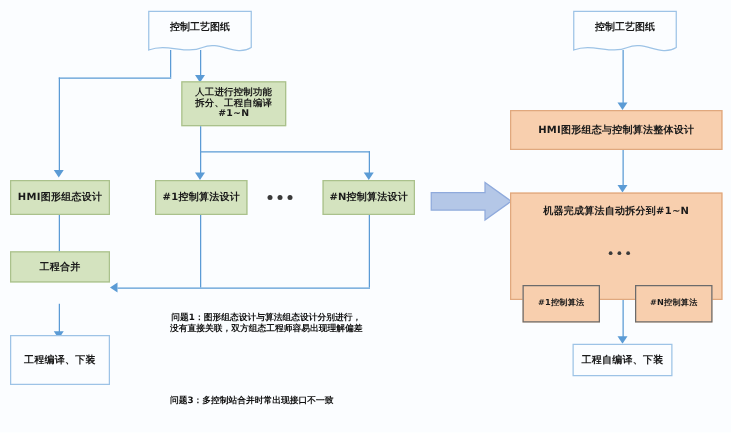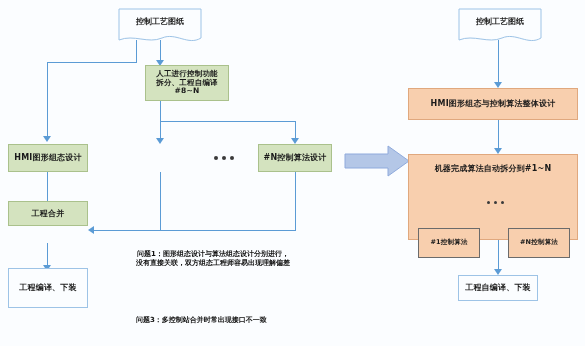--- a/index.html
+++ b/index.html
@@ -130,32 +130,33 @@
   <div class="arrowhead down" style="left:156px; top:60px;"></div>
 
   <div class="conn v" style="left: 136px; top: 40px; height: 22px; background: rgb(91, 155, 213);"></div>
   <div class="conn h" style="left: 47px; top: 62px; width: 90px; background: rgb(91, 155, 213);"></div>
   <div class="conn v" style="left: 47px; top: 62px; height: 76px; background: rgb(91, 155, 213);"></div>
   <div class="arrowhead down" style="left:43px; top:136px;"></div>
 
   <div class="node green" style="left:118px; top:65px; width:84px; height:36px; font-size:7.5px; flex-direction:column;margin-left:27px;">
     <span>人工进行控制功能</span>
     <span>拆分、工程自编译</span>
-    <span>#8~N</span>
+    <span>#1~N</span>
   </div>
 
   <div class="conn v" style="left: 160px; top: 101px; height: 20px; background: rgb(91, 155, 213);"></div>
   <div class="conn h" style="left: 160px; top: 121px; width: 136px; background: rgb(91, 155, 213);"></div>
   <div class="conn v" style="left: 160px; top: 121px; height: 19px; background: rgb(91, 155, 213);"></div>
   <div class="arrowhead down" style="left:156px; top:138px;"></div>
   <div class="conn v" style="left: 295px; top: 121px; height: 19px; background: rgb(91, 155, 213);"></div>
   <div class="arrowhead down" style="left:291px; top:138px;"></div>
 
   <div class="node green" style="left:8px; top:144px; width:80px; height:28px; font-size:8px;">HMI图形组态设计</div>
 
+  <div class="node green" style="left:124px; top:144px; width:74px; height:28px; font-size:8px;">#1控制算法设计</div>
 
   <div class="dots" style="left:214px; top:156px;">
     <i></i>
       <i></i>
       <i></i>
   </div>
 
   <div class="node green" style="left:258px; top:144px; width:74px; height:28px; font-size:8px;">#N控制算法设计</div>
 
   <div class="conn v" style="left: 47px; top: 172px; height: 42px; background: rgb(91, 155, 213);"></div>

